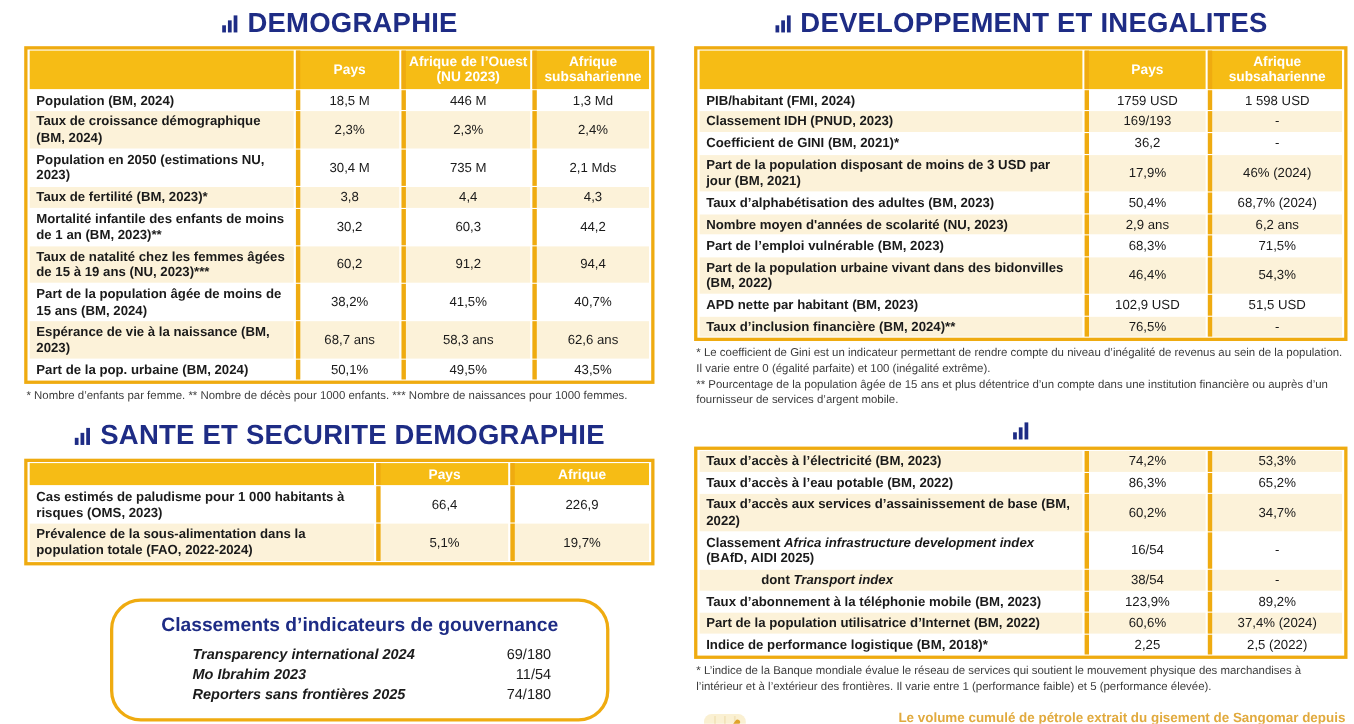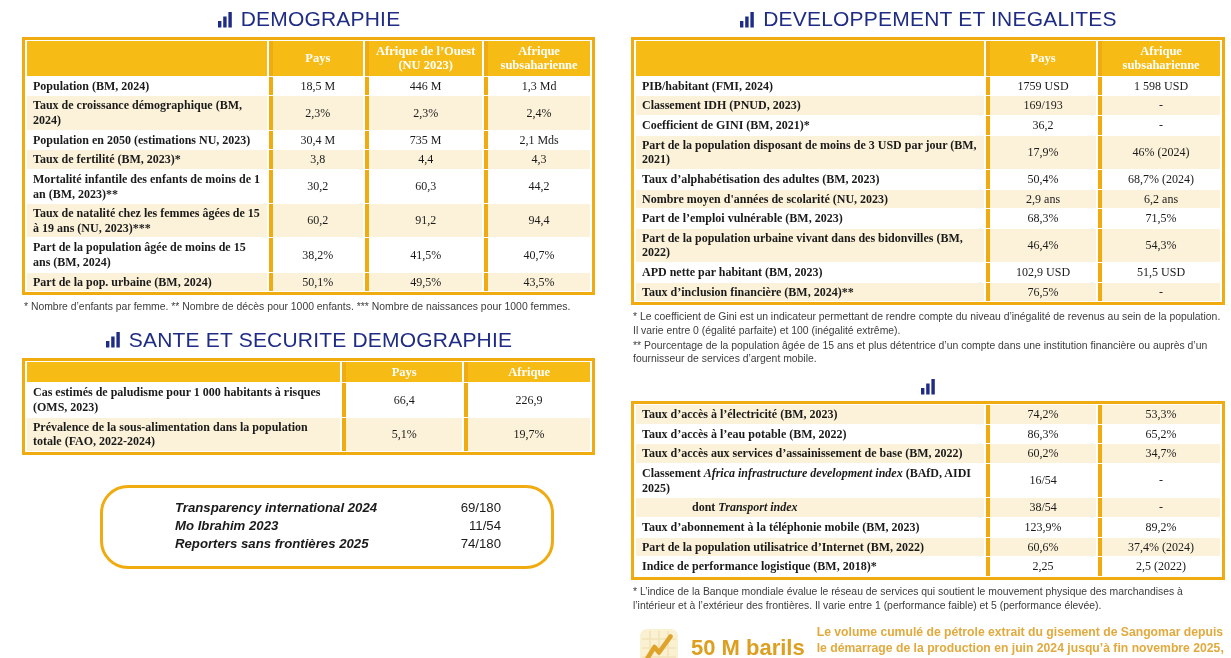--- a/index.html
+++ b/index.html
@@ -17,30 +17,29 @@
     width:1231px;height:658px;overflow:hidden;background:#fff;
     font-family:"Liberation Sans",sans-serif;color:#1a1a1a;
     display:flex;gap:36px;padding:5px 6px 0 22px;
   }
   .col{flex:none;}
   .col-left{width:573px;}
   .col-right{width:594px;}
 
   .section-title{
     display:flex;align-items:center;justify-content:center;gap:7px;
-    color:var(--navy);font-weight:normal;font-size:21px;letter-spacing:.2px;
+    color:var(--navy);font-weight:bold;font-size:25px;letter-spacing:.2px;
     margin:2px 0 6px 0;
   }
   .section-title svg{flex:none;}
 
   table.data-table{
     width:100%;border-collapse:separate;border-spacing:2px 1.5px;
     border:3px solid var(--gold-border);background:#fff;
     table-layout:fixed;
-    font-family:Liberation Serif, serif;
   }
   table.data-table th{
     background:var(--gold);color:#fff;font-weight:bold;font-size:12.5px;
     text-align:center;vertical-align:middle;padding:3px 2px;line-height:1.15;
   }
   table.data-table td{
     font-size:12px;line-height:1.22;vertical-align:middle;padding:2px 6px;
   }
   table.data-table td.lbl{font-weight:bold;text-align:left;}
   table.data-table td.lbl.indent{padding-left:56px;}
@@ -152,20 +151,26 @@
           <td class="val">91,2</td>
           <td class="val">94,4</td>
         </tr>
         <tr>
           <td class="lbl">Part de la population âgée de moins de 15 ans (BM, 2024)</td>
           <td class="val">38,2%</td>
           <td class="val">41,5%</td>
           <td class="val">40,7%</td>
         </tr>
         <tr>
+          <td class="lbl">Espérance de vie à la naissance (BM, 2023)</td>
+          <td class="val">68,7 ans</td>
+          <td class="val">58,3 ans</td>
+          <td class="val">62,6 ans</td>
+        </tr>
+        <tr>
           <td class="lbl">Part de la pop. urbaine (BM, 2024)</td>
           <td class="val">50,1%</td>
           <td class="val">49,5%</td>
           <td class="val">43,5%</td>
         </tr>
       </tbody>
     </table>
 
   <div class="footnote">
     <div>* Nombre d’enfants par femme. ** Nombre de décès pour 1000 enfants. *** Nombre de naissances pour 1000 femmes.</div>
@@ -198,20 +203,21 @@
         </tr>
         <tr>
           <td class="lbl">Prévalence de la sous-alimentation dans la population totale (FAO, 2022-2024)</td>
           <td class="val">5,1%</td>
           <td class="val">19,7%</td>
         </tr>
       </tbody>
     </table>
 
   <div class="gov-box">
+    <div class="gov-title">Classements d’indicateurs de gouvernance</div>
     <div>
         <div class="gov-item">
           <span class="g-lbl">Transparency international 2024</span>
           <span class="g-val">69/180</span>
         </div>
         <div class="gov-item">
           <span class="g-lbl">Mo Ibrahim 2023</span>
           <span class="g-val">11/54</span>
         </div>
         <div class="gov-item">

